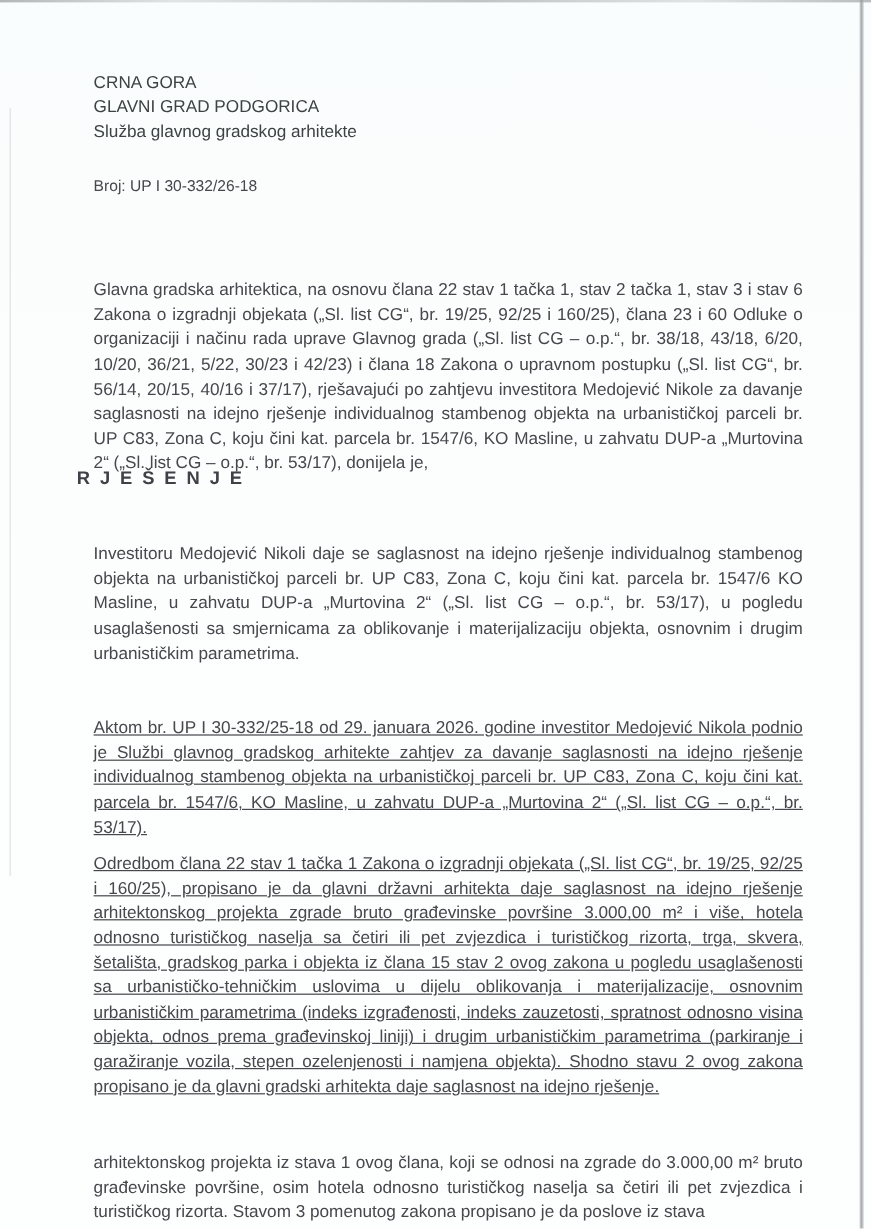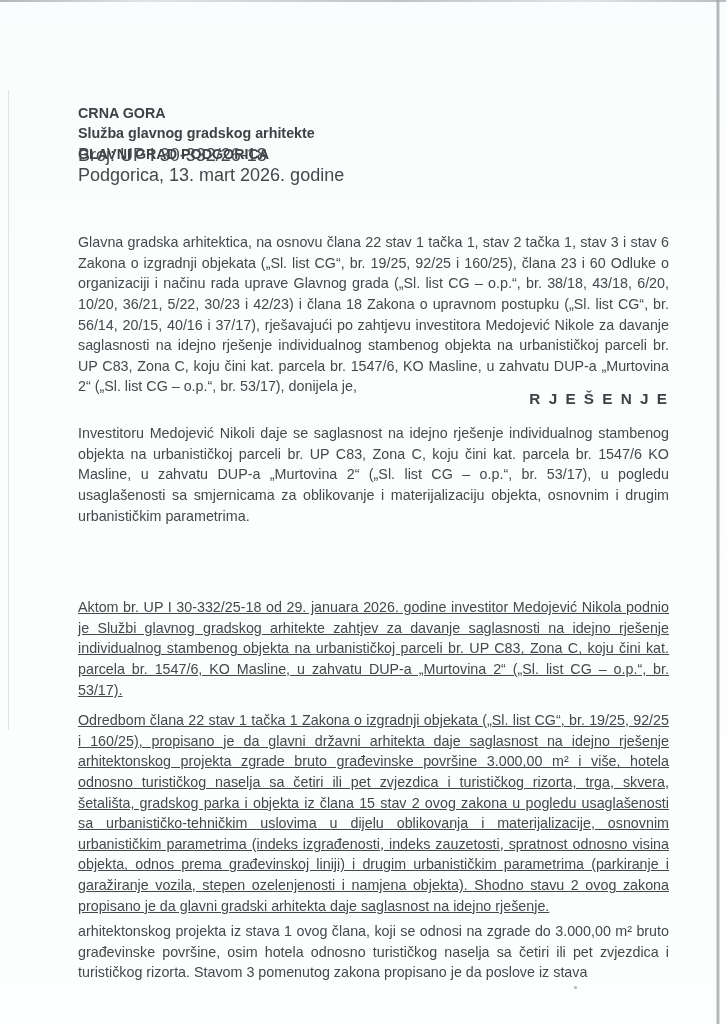--- a/index.html
+++ b/index.html
@@ -62,79 +62,77 @@
     border-radius: 50%;
     background: rgba(120,122,126,0.55);
   }
 
   .org-header {
     position: absolute;
     top: 59px;
     left: 78px;
     font-size: 14.3px;
     line-height: 20.3px;
-    font-weight: bold;
+    font-weight: normal;
     color: #3e4246;
     white-space: nowrap;
-    margin-top: 44px;
   }
   .ref-block {
     position: absolute;
     top: 145px;
     left: 78px;
-    font-size: 18px;
+    font-size: 13px;
     line-height: 20.4px;
     color: #45484c;
     white-space: nowrap;
   }
   .para {
     position: absolute;
     left: 78px;
     width: 591px;
     font-size: 14.3px;
     line-height: 20.6px;
     text-align: justify;
     color: #45484c;
   }
   .para-intro      { top: 218px; }
-  .para-decision   { top: 409px; }
+  .para-decision   { top: 438px; }
   .para-rationale1 { top: 583px; text-decoration: underline; }
   .para-rationale2 { top: 696px; text-decoration: underline; }
-  .para-rationale3 { top: 907px; }
+  .para-rationale3 { top: 945px; }
 
   .section-heading {
     position: absolute;
-    left: 78px;
+    left: 64px;
     width: 591px;
-    text-align: right;
+    text-align: left;
     font-weight: bold;
     color: #3e4246;
   }
   .heading-decision  { top: 390px; font-size: 15.3px; letter-spacing: 2px; }
   .heading-rationale { top: 545px; font-size: 14.6px; letter-spacing: 1px; }
 </style>
 </head>
 <body>
 
 <div class="page">
 
   <div class="scan-edge-top"></div>
   <div class="scan-edge-right"></div>
   <div class="scan-edge-left"></div>
   <div class="scan-dot"></div>
 
   <div class="org-header">
     <div>CRNA GORA</div>
+    <div>GLAVNI GRAD PODGORICA</div>
     <div>Služba glavnog gradskog arhitekte</div>
-    <div>GLAVNI GRAD PODGORICA</div>
   </div>
 
   <div class="ref-block">
     <div>Broj: UP I 30-332/26-18</div>
-    <div>Podgorica, 13. mart 2026. godine</div>
   </div>
 
   <p class="para para-intro">Glavna gradska arhitektica, na osnovu člana 22 stav 1 tačka 1, stav 2 tačka 1, stav 3 i stav 6 Zakona o izgradnji objekata („Sl. list CG“, br. 19/25, 92/25 i 160/25), člana 23 i 60 Odluke o organizaciji i načinu rada uprave Glavnog grada („Sl. list CG – o.p.“, br. 38/18, 43/18, 6/20, 10/20, 36/21, 5/22, 30/23 i 42/23) i člana 18 Zakona o upravnom postupku („Sl. list CG“, br. 56/14, 20/15, 40/16 i 37/17), rješavajući po zahtjevu investitora Medojević Nikole za davanje saglasnosti na idejno rješenje individualnog stambenog objekta na urbanističkoj parceli br. UP C83, Zona C, koju čini kat. parcela br. 1547/6, KO Masline, u zahvatu DUP-a „Murtovina 2“ („Sl. list CG – o.p.“, br. 53/17), donijela je,</p>
 
   <div class="section-heading heading-decision">R J E Š E N J E</div>
 
   <p class="para para-decision">Investitoru Medojević Nikoli daje se saglasnost na idejno rješenje individualnog stambenog objekta na urbanističkoj parceli br. UP C83, Zona C, koju čini kat. parcela br. 1547/6 KO Masline, u zahvatu DUP-a „Murtovina 2“ („Sl. list CG – o.p.“, br. 53/17), u pogledu usaglašenosti sa smjernicama za oblikovanje i materijalizaciju objekta, osnovnim i drugim urbanističkim parametrima.</p>
 
 
   <p class="para para-rationale1">Aktom br. UP I 30-332/25-18 od 29. januara 2026. godine investitor Medojević Nikola podnio je Službi glavnog gradskog arhitekte zahtjev za davanje saglasnosti na idejno rješenje individualnog stambenog objekta na urbanističkoj parceli br. UP C83, Zona C, koju čini kat. parcela br. 1547/6, KO Masline, u zahvatu DUP-a „Murtovina 2“ („Sl. list CG – o.p.“, br. 53/17).</p>

